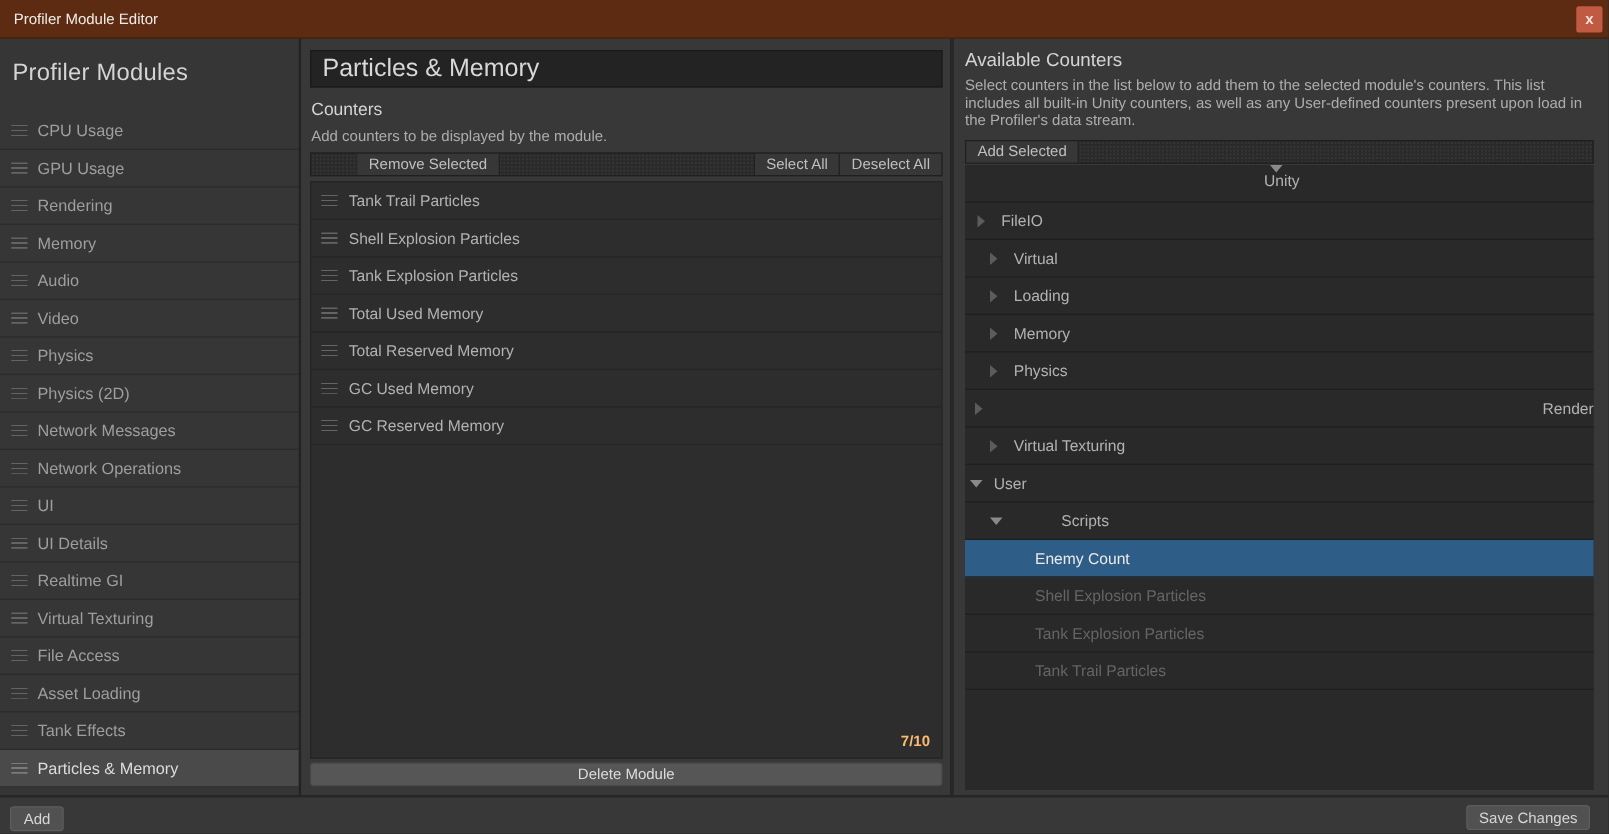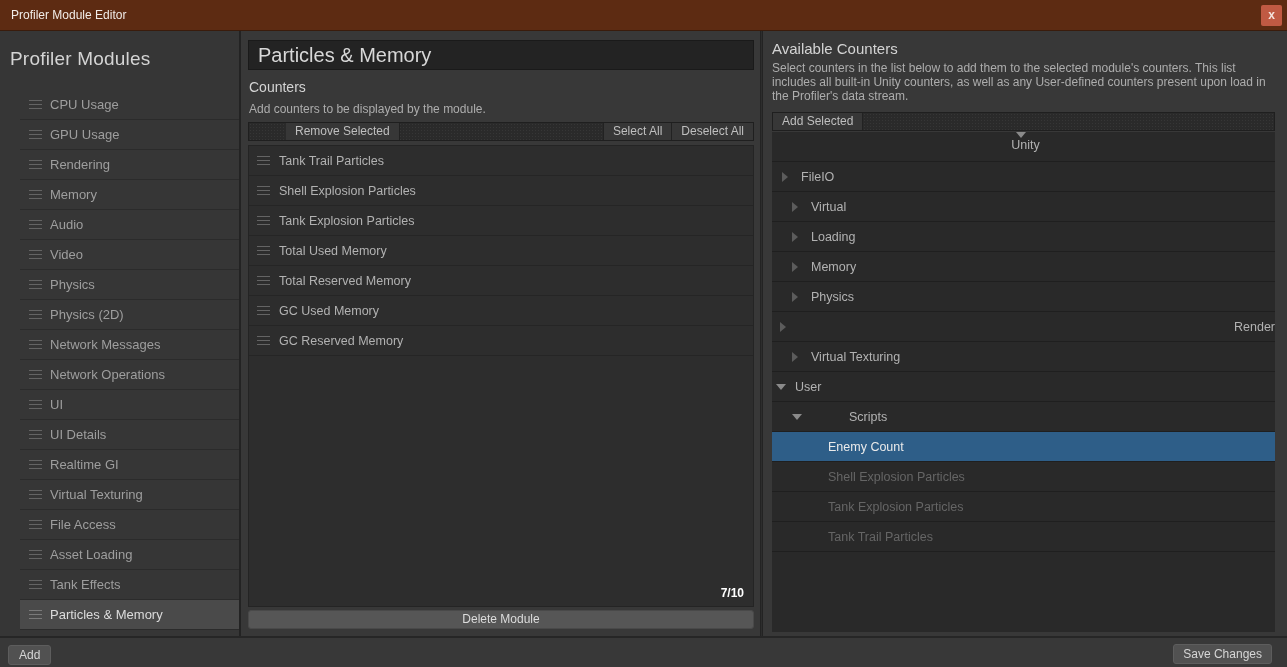--- a/index.html
+++ b/index.html
@@ -35,21 +35,21 @@
   .footer {
     position:absolute; left:0; top:636px; width:1287px; height:31px;
     background:#383838; border-top:2px solid #262626;
   }
 
   
   .sidebar-title {
     position:absolute; left:10px; top:17px;
     font-size:19px; color:#d4d4d4; letter-spacing:.2px;
   }
-  .module-list { position:absolute; left:0; top:59px; width:239px;margin-left:20px; }
+  .module-list { position:absolute; left:0; top:59px; width:239px; }
   .side-row {
     height:30px; display:flex; align-items:center;
     border-bottom:1px solid #2b2b2b; cursor:pointer;
   }
   .side-row.selected { background:#4a4a4a; }
   .side-row .side-label { font-size:13px; color:#9e9e9e; margin-left:8px; }
   .side-row.selected .side-label { color:#dcdcdc; }
   .drag-handle {
     display:inline-block; width:13px; height:9px; margin-left:9px; flex:none;
     background:repeating-linear-gradient(to bottom,#646464 0 1px,transparent 1px 4px);
@@ -87,21 +87,21 @@
     background:#2d2d2d; border:1px solid #242424;
   }
   .counter-row {
     height:30px; display:flex; align-items:center;
     border-bottom:1px solid #252525; cursor:pointer;
   }
   .counter-row .drag-handle { margin-left:8px; }
   .counter-row .counter-label { font-size:12.5px; color:#b2b2b2; margin-left:9px; }
   .count-indicator {
     position:absolute; right:9px; bottom:6px;
-    font-size:12px; font-weight:bold; color:#ffffff;
+    font-size:12px; font-weight:bold; color:#fdba74;
   }
   .delete-btn {
     position:absolute; left:7px; top:579px; width:506px; height:19px;
     background:#565656; border:1px solid #494949; border-radius:3px;
     font-size:12px; color:#dcdcdc; text-align:center; line-height:17px; cursor:pointer;
   }
 
   
   .avail-title { position:absolute; left:9px; top:9px; font-size:15px; color:#d4d4d4; }
   .avail-desc  { position:absolute; left:9px; top:30px; width:507px; font-size:12px; line-height:14px; color:#adadad; }

